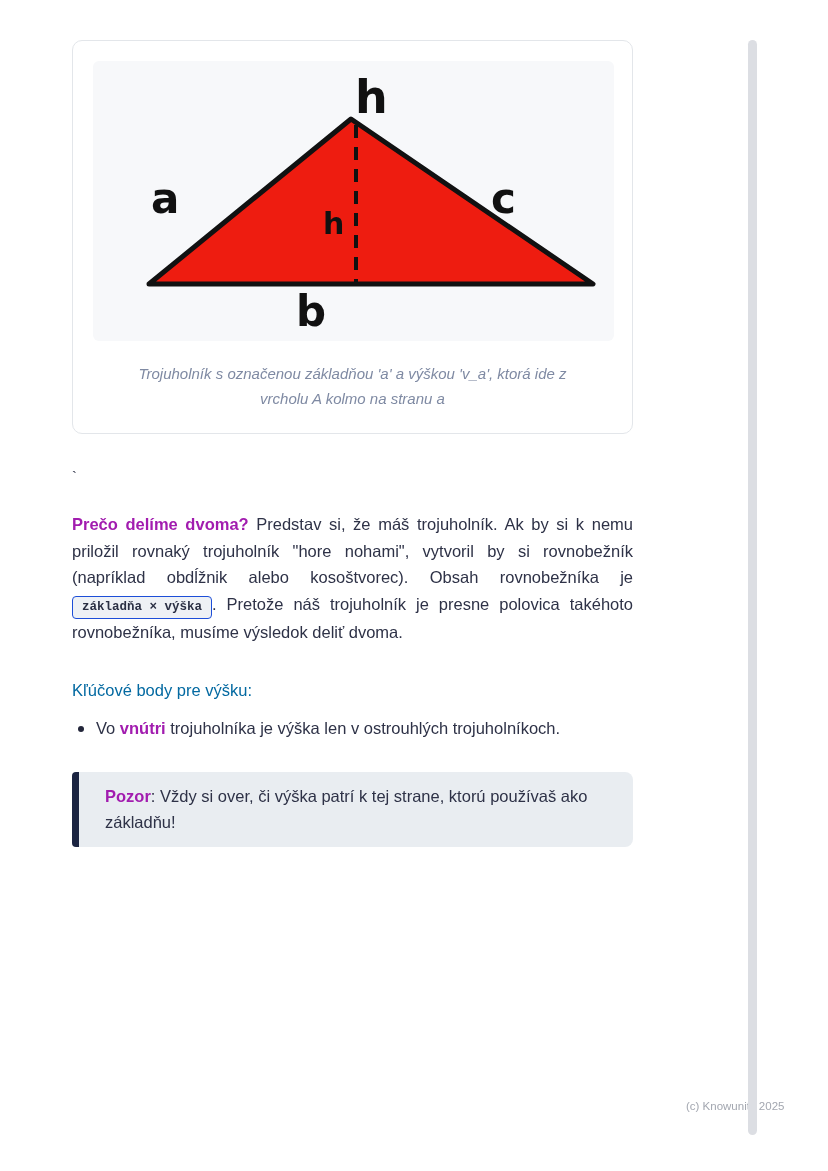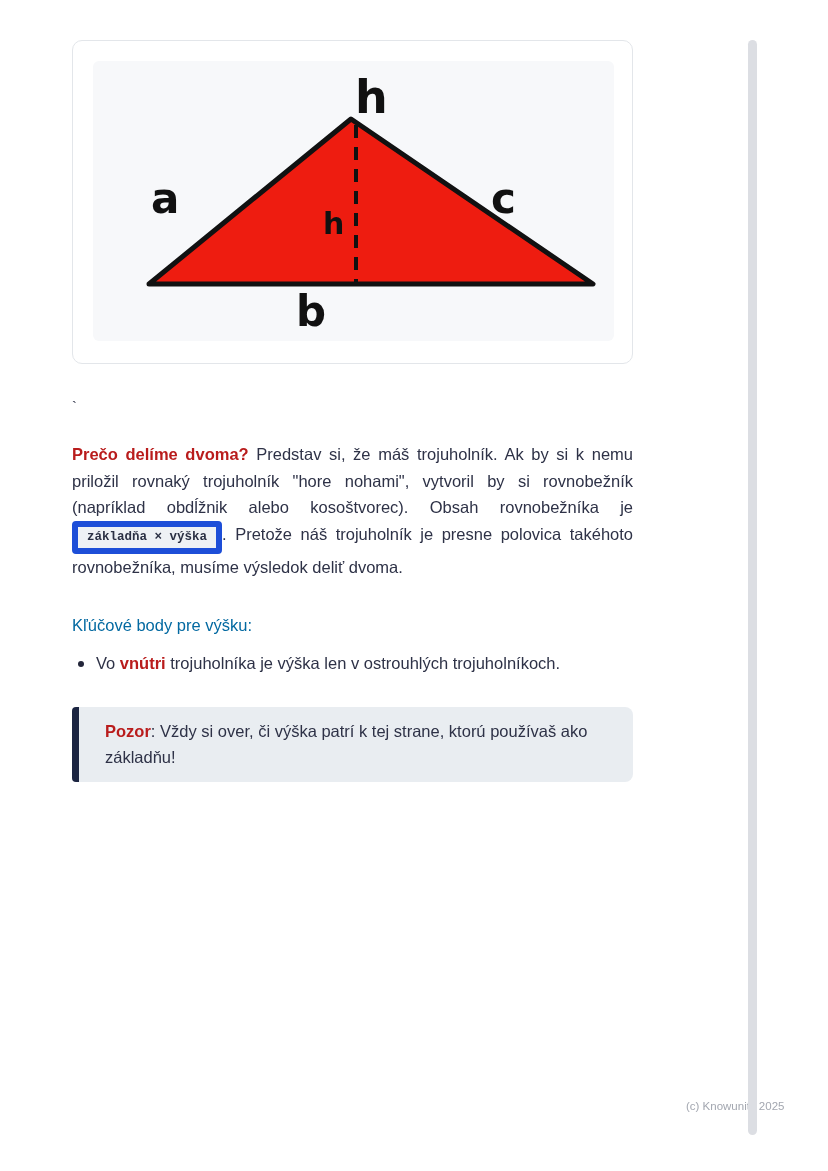--- a/index.html
+++ b/index.html
@@ -51,30 +51,30 @@
     margin-top: 34px;
     font-size: 15px;
     color: #2e3247;
   }
   .para {
     margin-top: 26px;
     font-size: 16.5px;
     line-height: 26.5px;
     text-align: justify;
   }
-  strong { font-weight: 700; color: #b91c1c; }
+  strong { font-weight: 700; color: #a21caf; }
   .chip {
     display: inline-block;
     font-family: "Liberation Mono", "DejaVu Sans Mono", monospace;
     font-size: 12.5px;
     font-weight: 700;
     line-height: 17px;
     color: #2b3044;
     background: #eef1f5;
-    border: 6px solid #1d4ed8;
+    border: 1px solid #1d4ed8;
     border-radius: 4px;
     padding: 2px 9px;
     white-space: nowrap;
     vertical-align: baseline;
   }
   .section-heading {
     margin-top: 36px;
     font-size: 16.5px;
     font-weight: 400;
     color: #0369a1;
@@ -139,20 +139,21 @@
         <svg viewBox="0 0 521 280">
           <polygon points="56,223 258,58 500,223" stroke="#111111" stroke-width="5" stroke-linejoin="round" fill="#ee1c10"></polygon>
           <line x1="263" y1="64" x2="263" y2="221" stroke="#111111" stroke-width="4" stroke-dasharray="13 9"></line>
           <text class="tri-label" x="262" y="52" font-size="46">h</text>
           <text class="tri-label" x="58" y="152" font-size="42">a</text>
           <text class="tri-label" x="398" y="152" font-size="42">c</text>
           <text class="tri-label" x="203" y="265" font-size="42">b</text>
           <text class="tri-label" x="230" y="173" font-size="30">h</text>
         </svg>
       </div>
+      <figcaption>Trojuholník s označenou základňou 'a' a výškou 'v_a', ktorá ide z vrcholu A kolmo na stranu a</figcaption>
     </figure>
 
     <div class="stray">`</div>
 
     <p class="para">
       <strong>Prečo delíme dvoma?</strong><span> Predstav si, že máš trojuholník. Ak by si k nemu priložil rovnaký trojuholník "hore nohami", vytvoril by si rovnobežník (napríklad obdĺžnik alebo kosoštvorec). Obsah rovnobežníka je </span><code class="chip">základňa × výška</code><span>. Pretože náš trojuholník je presne polovica takéhoto rovnobežníka, musíme výsledok deliť dvoma.</span>
     </p>
 
     <p class="section-heading">Kľúčové body pre výšku:</p>
 

